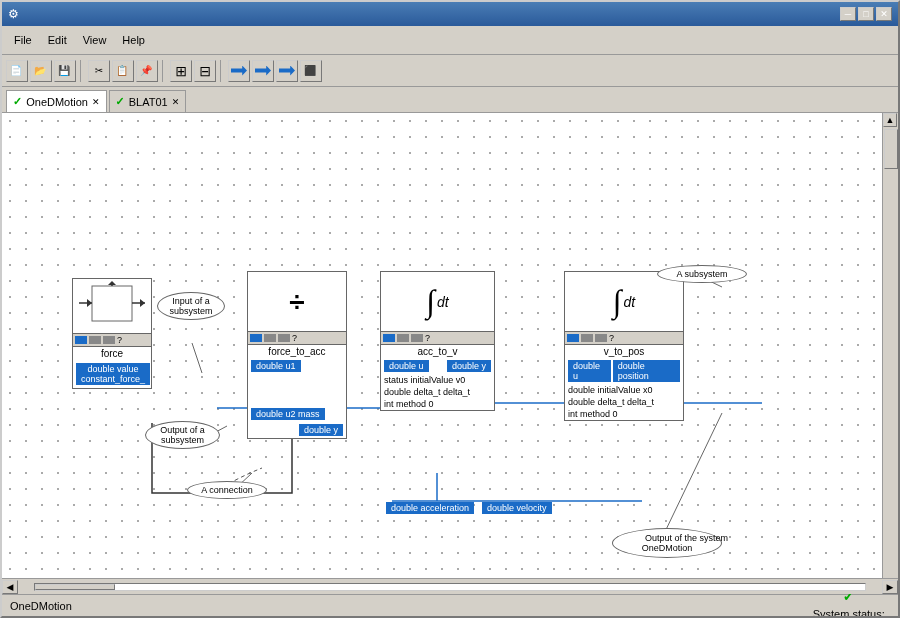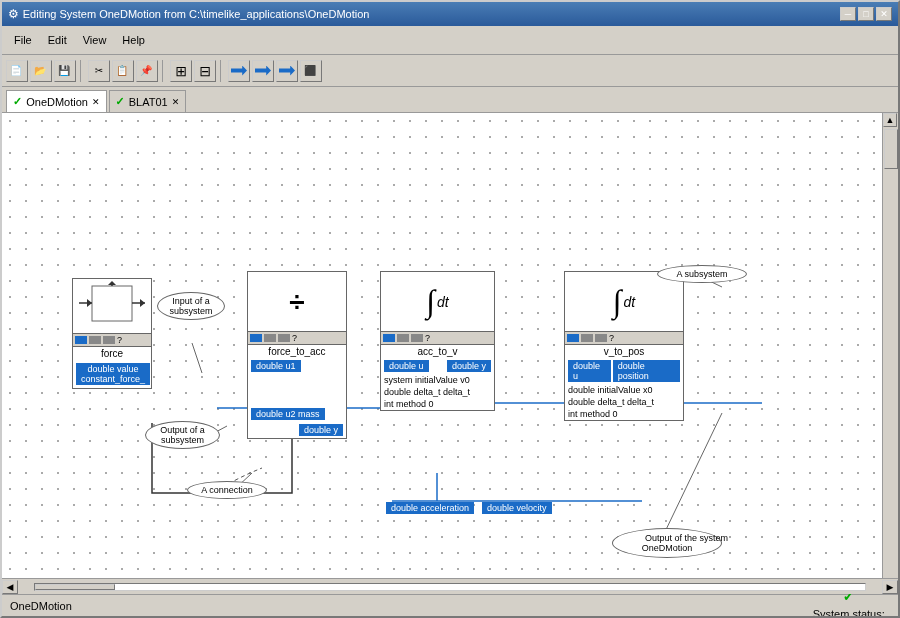--- a/index.html
+++ b/index.html
@@ -141,21 +141,20 @@
     .block-name { font-size: 10px; text-align: center; padding: 1px; }
   </style>
 </head>
 <body>
 
 <div class="main-window">
 
   <div class="title-bar">
     <div class="title-bar-left">
       <span style="font-size:12px;">⚙</span>
-      <span>Editing System OneDMotion from C:\timelike_applications\OneDMotion</span>
     </div>
     <div class="title-bar-buttons">
       <div class="title-btn">─</div>
       <div class="title-btn">□</div>
       <div class="title-btn">✕</div>
     </div>
   </div>
 
   <div class="menu-bar">
     <div class="menu-item">File</div>
@@ -287,21 +286,21 @@
             <div style="width:12px;height:8px;background:#1a6bc7;"></div>
             <div style="width:12px;height:8px;background:#888;"></div>
             <div style="width:12px;height:8px;background:#888;"></div>
             <div style="font-size:9px;">?</div>
           </div>
           <div class="block-name">acc_to_v</div>
           <div style="padding:1px 2px; display:flex; justify-content:space-between;">
             <div class="blue-port-label">double u</div>
             <div class="blue-port-label">double y</div>
           </div>
-          <div style="padding:1px 3px; font-size:9px;">system  initialValue  v0</div>
+          <div style="padding:1px 3px; font-size:9px;">status  initialValue  v0</div>
           <div style="padding:1px 3px; font-size:9px;">double  delta_t     delta_t</div>
           <div style="padding:1px 3px; font-size:9px;">int     method      0</div>
         </div>
 
         <div class="block int2-block">
           <div style="height:60px; background:white; display:flex; align-items:center; justify-content:center; border-bottom:1px solid #666;">
             <span style="font-size:32px; font-style:italic; font-family:Georgia,serif;">∫</span>
             <span style="font-size:14px; font-style:italic; margin-left:2px;">dt</span>
           </div>
           <div style="background:#d4d0c8; border-bottom:1px solid #666; padding:1px 2px; display:flex; gap:2px; align-items:center;">

